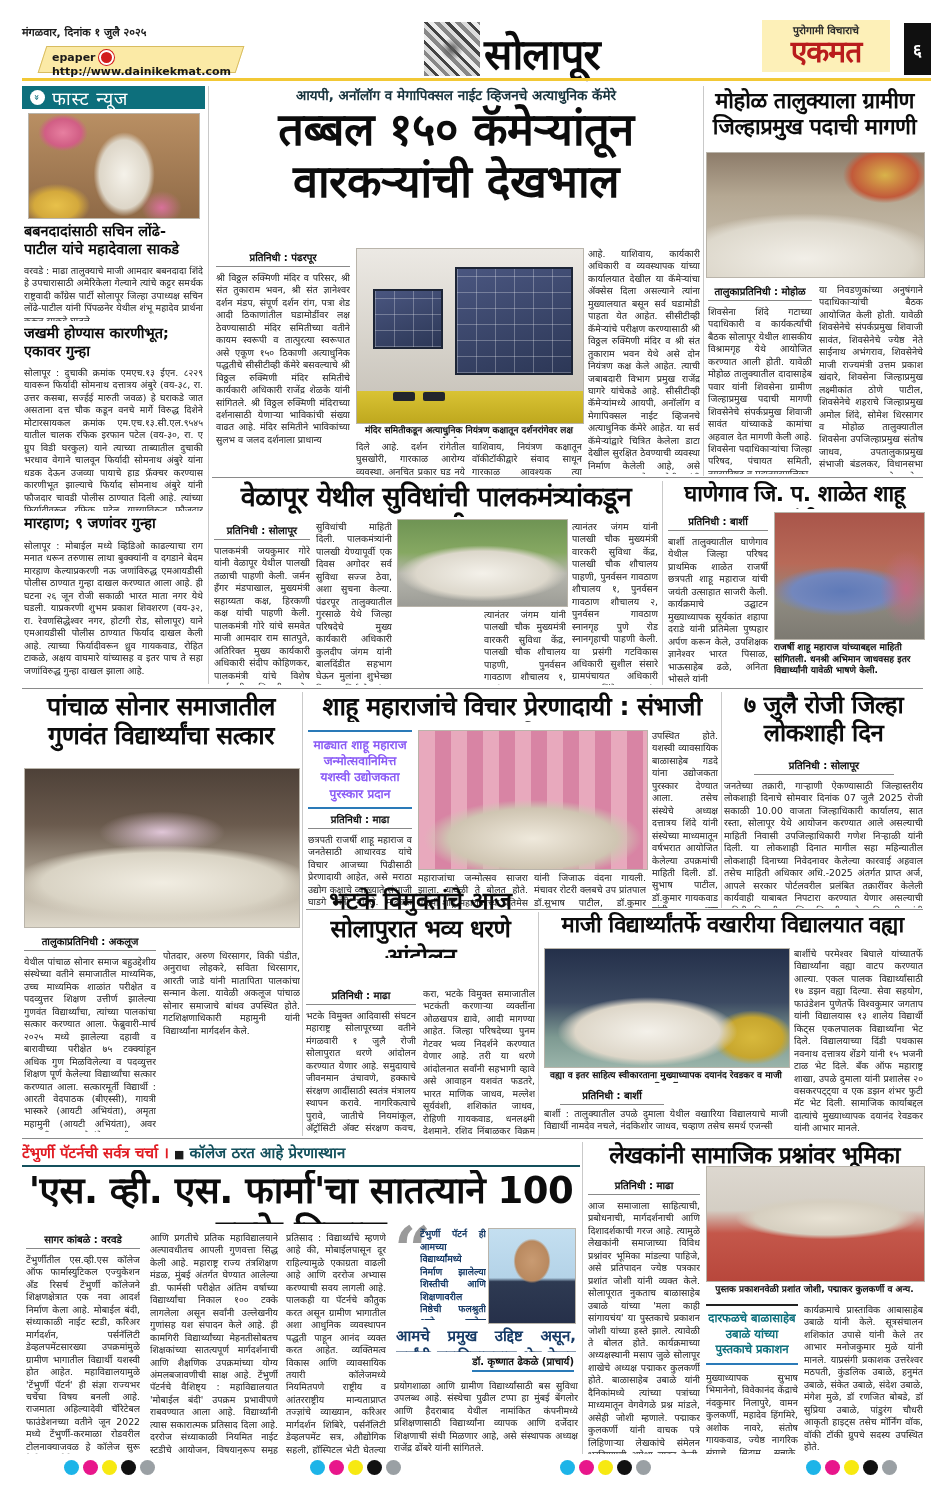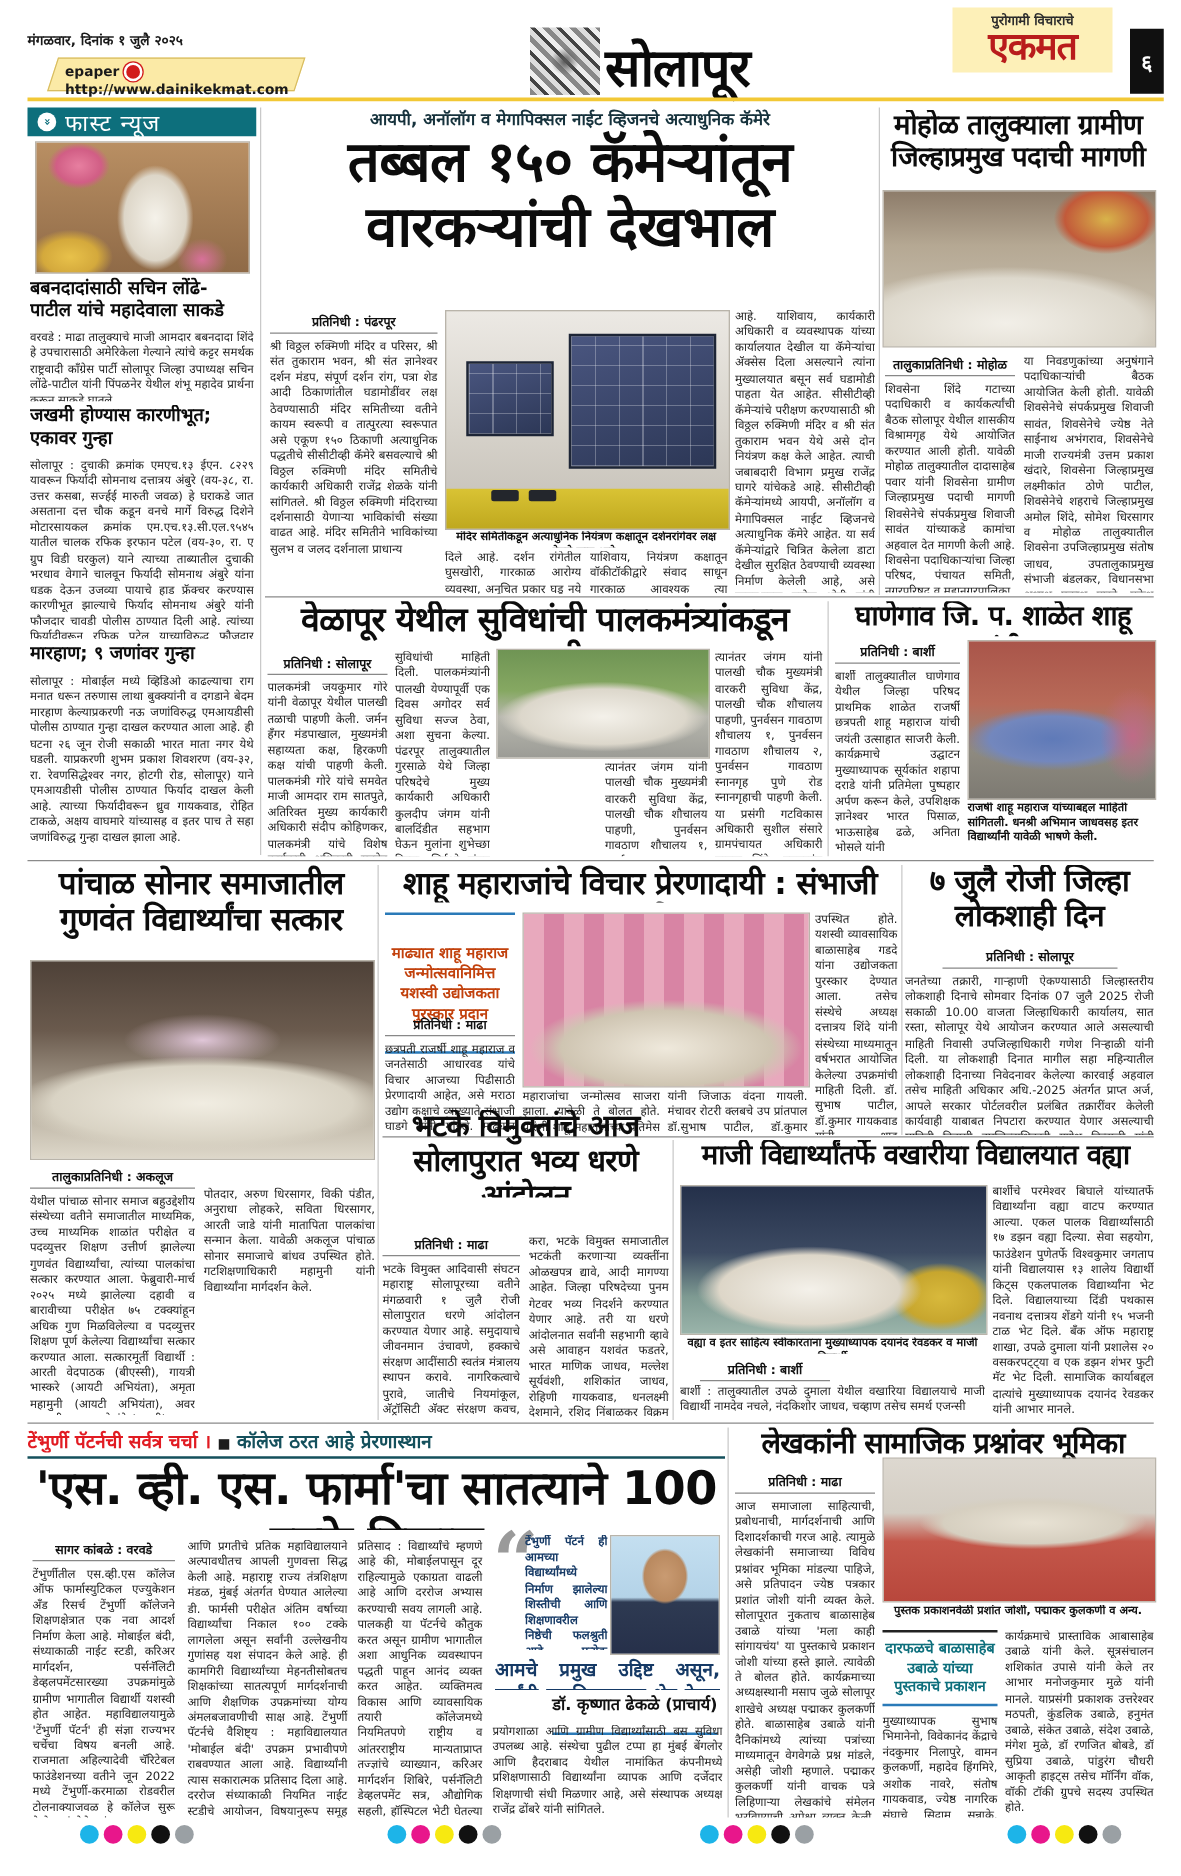--- a/index.html
+++ b/index.html
@@ -21,29 +21,29 @@
   .fn-title{font-size:18px;font-weight:400;letter-spacing:1px;}
   .fn-head{font-weight:700;font-size:14.5px;line-height:1.25;color:#0c0c0c;}
   .yellow-band{background:#fbeaa6;border:1px solid #d8bc60;transform:skewX(-18deg);}
   .link-dot{width:11px;height:11px;border-radius:50%;background:#d21c1c;display:inline-block;
             border:2px solid #fff;box-shadow:0 0 0 1px #d21c1c;vertical-align:middle;}
   .brand-box{background:#fdf0b8;text-align:center;}
   .brand-tag{font-size:10.5px;font-weight:700;color:#2c2c2c;}
   .brand-name{font-size:30px;font-weight:800;color:#b91c1c;line-height:1.02;letter-spacing:-1px;}
   .pageno{background:#101010;color:#fff;display:flex;align-items:center;justify-content:center;
           font-size:17px;font-weight:700;}
-  .hl-box{border-top:2px solid #2a7ab8;border-bottom:2px solid #2a7ab8;color:#c2410c;
-          font-weight:700;font-size:12px;text-align:center;line-height:1.35;padding:22px 2px;}
+  .hl-box{border-top:2px solid #2a7ab8;border-bottom:2px solid #2a7ab8;color:#8b5cf6;
+          font-weight:700;font-size:12px;text-align:center;line-height:1.35;padding:5px 2px;}
   .subhead-box{border-top:2px solid #222;border-bottom:2px solid #2a7ab8;color:#0d6f7c;
           font-weight:700;font-size:11.5px;text-align:center;line-height:1.35;padding:5px 2px;}
   .strip-red{color:#e11b22;font-weight:800;font-size:15px;}
   .strip-dark{color:#14505c;font-weight:800;font-size:15px;}
   .strip-sq{color:#1c1c1c;font-size:11px;}
   .quote-mark{font-size:64px;color:#9a9a9a;font-weight:700;line-height:0.8;font-family:"DejaVu Serif",serif;}
-  .q-attr{font-weight:700;font-size:13px;color:#111;border-bottom:2px solid #2a7ab8;padding-bottom:14px;}
+  .q-attr{font-weight:700;font-size:10px;color:#111;border-bottom:2px solid #2a7ab8;padding-bottom:2px;}
   .reg-dot{width:15px;height:15px;border-radius:50%;display:inline-block;margin-right:4px;}
   
   .ph-pray{background:radial-gradient(40px 30px at 20% 18%,#e77fa0 0%,#d15e85 45%,transparent 62%),
            radial-gradient(55px 35px at 16% 88%,#e8c14a 0%,#d4a93c 40%,transparent 62%),
            radial-gradient(34px 28px at 78% 90%,#d8719a 0%,transparent 60%),
            radial-gradient(45px 62px at 56% 58%,#f5f2ea 0%,#ddd6c8 55%,transparent 68%),
            linear-gradient(180deg,#b98f63,#8f6a47);}
   .ph-mohol{background:radial-gradient(60px 40px at 82% 18%,#d8b34a 0%,#c25a3a 55%,transparent 70%),
             radial-gradient(180px 60px at 45% 85%,#f2efe8 0%,#ddd8cc 60%,transparent 75%),
             linear-gradient(180deg,#8d7c6a,#b5a893 35%,#cfc8ba);}
@@ -82,21 +82,21 @@
 
   <div class="abs" style="left:22px;top:24px;width:240px;height:16px;font-size:11px;font-weight:700;color:#1a1a1a;">मंगळवार, दिनांक १ जुलै २०२५</div>
   <div class="abs yellow-band" style="left:42px;top:46px;width:196px;height:25px;"></div>
   <div class="abs" style="left:52px;top:50px;width:190px;height:18px;font-size:11px;font-weight:700;color:#1a1a1a;">
     <span>epaper</span>
     <span class="link-dot"></span>
     <span>http://www.dainikekmat.com</span>
   </div>
   <div class="abs photo ph-emblem" style="left:424px;top:22px;width:56px;height:54px;border:none;"></div>
   <div class="abs" style="left:484px;top:24px;width:230px;height:54px;font-size:42px;font-weight:800;color:#0a0a0a;letter-spacing:-1px;">सोलापूर</div>
-  <div class="abs brand-box" style="left:762px;top:6px;width:128px;height:52px;">
+  <div class="abs brand-box" style="left:762px;top:20px;width:128px;height:52px;">
     <div class="brand-tag" style="margin-top:3px;">पुरोगामी विचाराचे</div>
     <div class="brand-name">एकमत</div>
   </div>
   <div class="abs pageno" style="left:904px;top:23px;width:27px;height:52px;">६</div>
   <div class="abs" style="left:22px;top:78px;width:909px;height:3px;background:#f2c835;"></div>
 
   <div class="abs fn-band" style="left:22px;top:86px;width:183px;height:23px;box-sizing:border-box;">
     <span class="fn-icon">»</span>
     <span class="fn-title">फास्ट न्यूज</span>
   </div>

